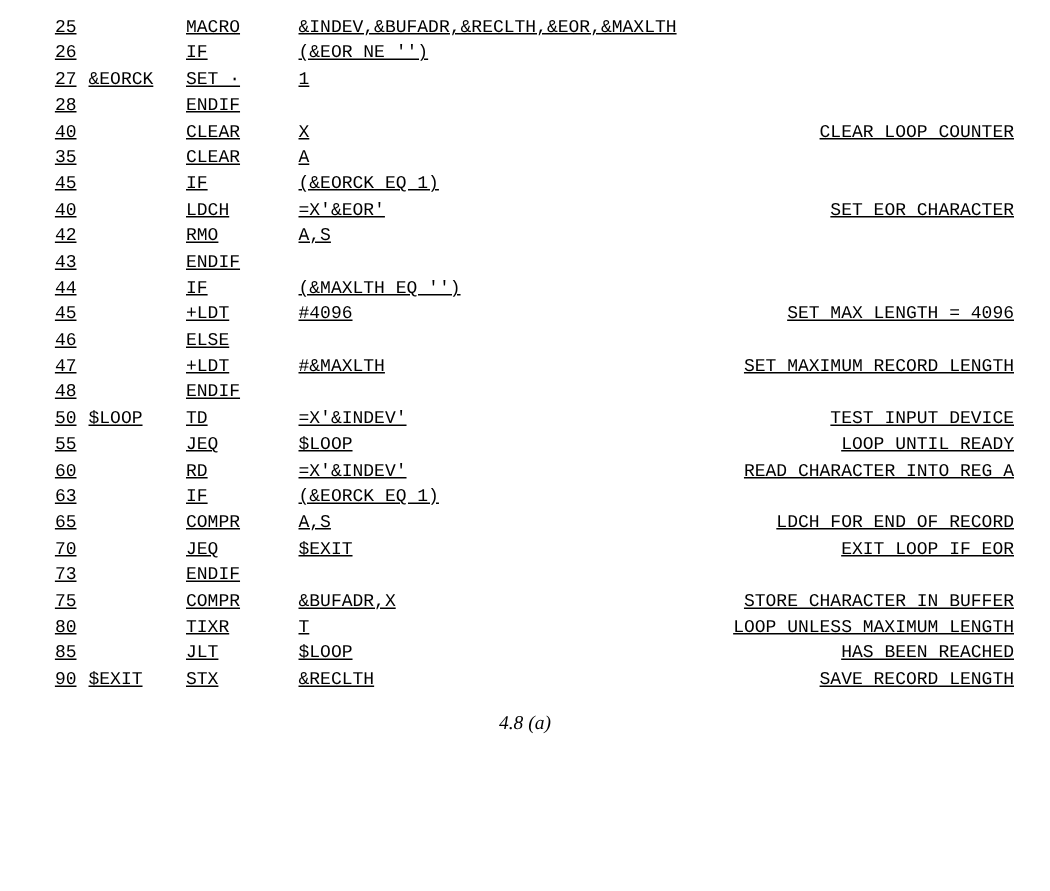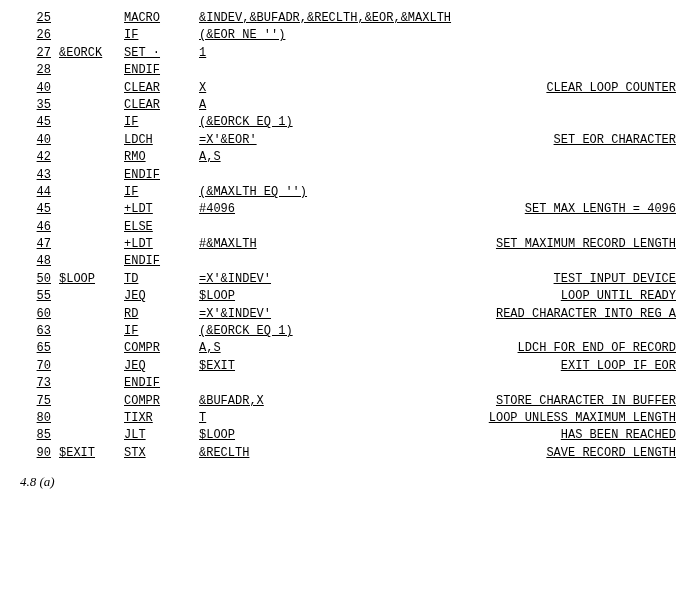--- a/index.html
+++ b/index.html
@@ -49,20 +49,21 @@
       width: 180px;
       margin-left: 16px;
     }
 
     .col-comment {
       width: auto;
       text-align: right;
     }
 
     .caption {
+      text-align: center;
       margin-top: 12px;
       font-style: italic;
       font-size: 13px;
       font-family: 'Times New Roman', Times, serif;
     }
   </style>
 </head>
 <body>
 
 <table class="code-table">

